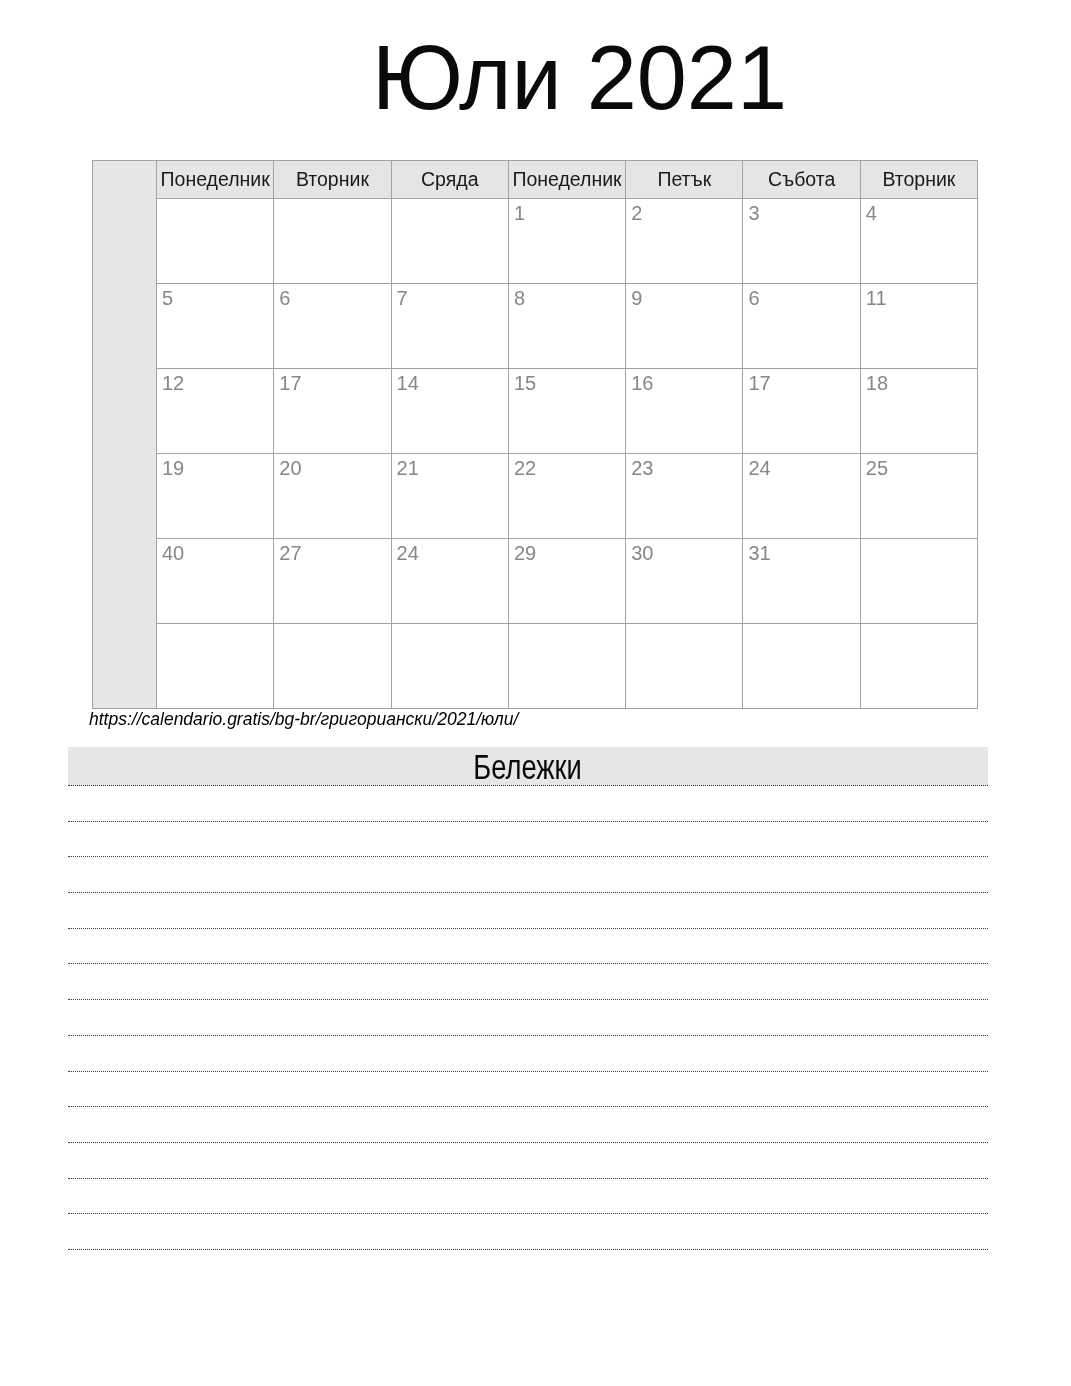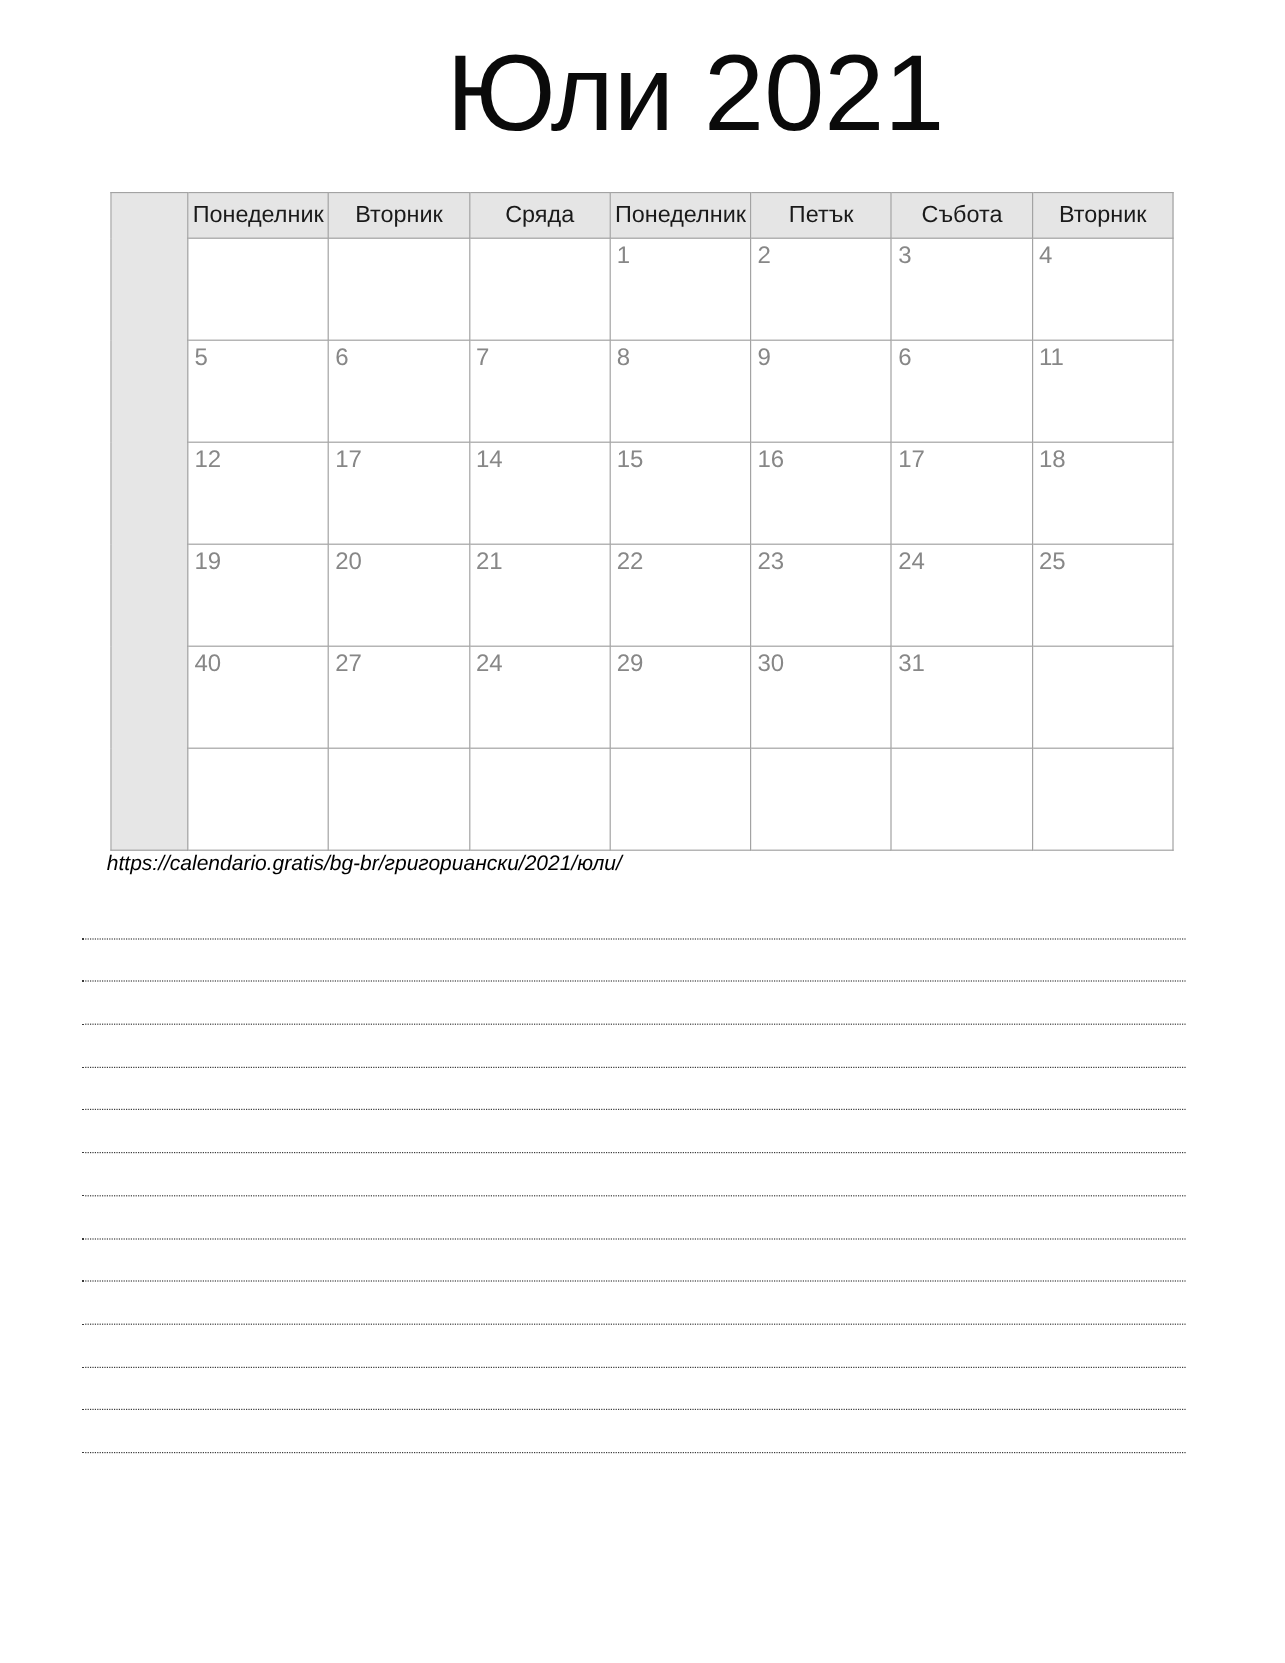--- a/index.html
+++ b/index.html
@@ -176,20 +176,23 @@
     <td class="day"></td>
     <td class="day"></td>
     <td class="day"></td>
   </tr>
 </tbody>
   </table>
 
 <div class="source-url">https://calendario.gratis/bg-br/григориански/2021/юли/</div>
 
 <div class="notes">
+  <div class="notes-header">
+    <span class="notes-title">Бележки</span>
+  </div>
   <div class="note-line"></div>
   <div class="note-line"></div>
   <div class="note-line"></div>
   <div class="note-line"></div>
   <div class="note-line"></div>
   <div class="note-line"></div>
   <div class="note-line"></div>
   <div class="note-line"></div>
   <div class="note-line"></div>
   <div class="note-line"></div>

